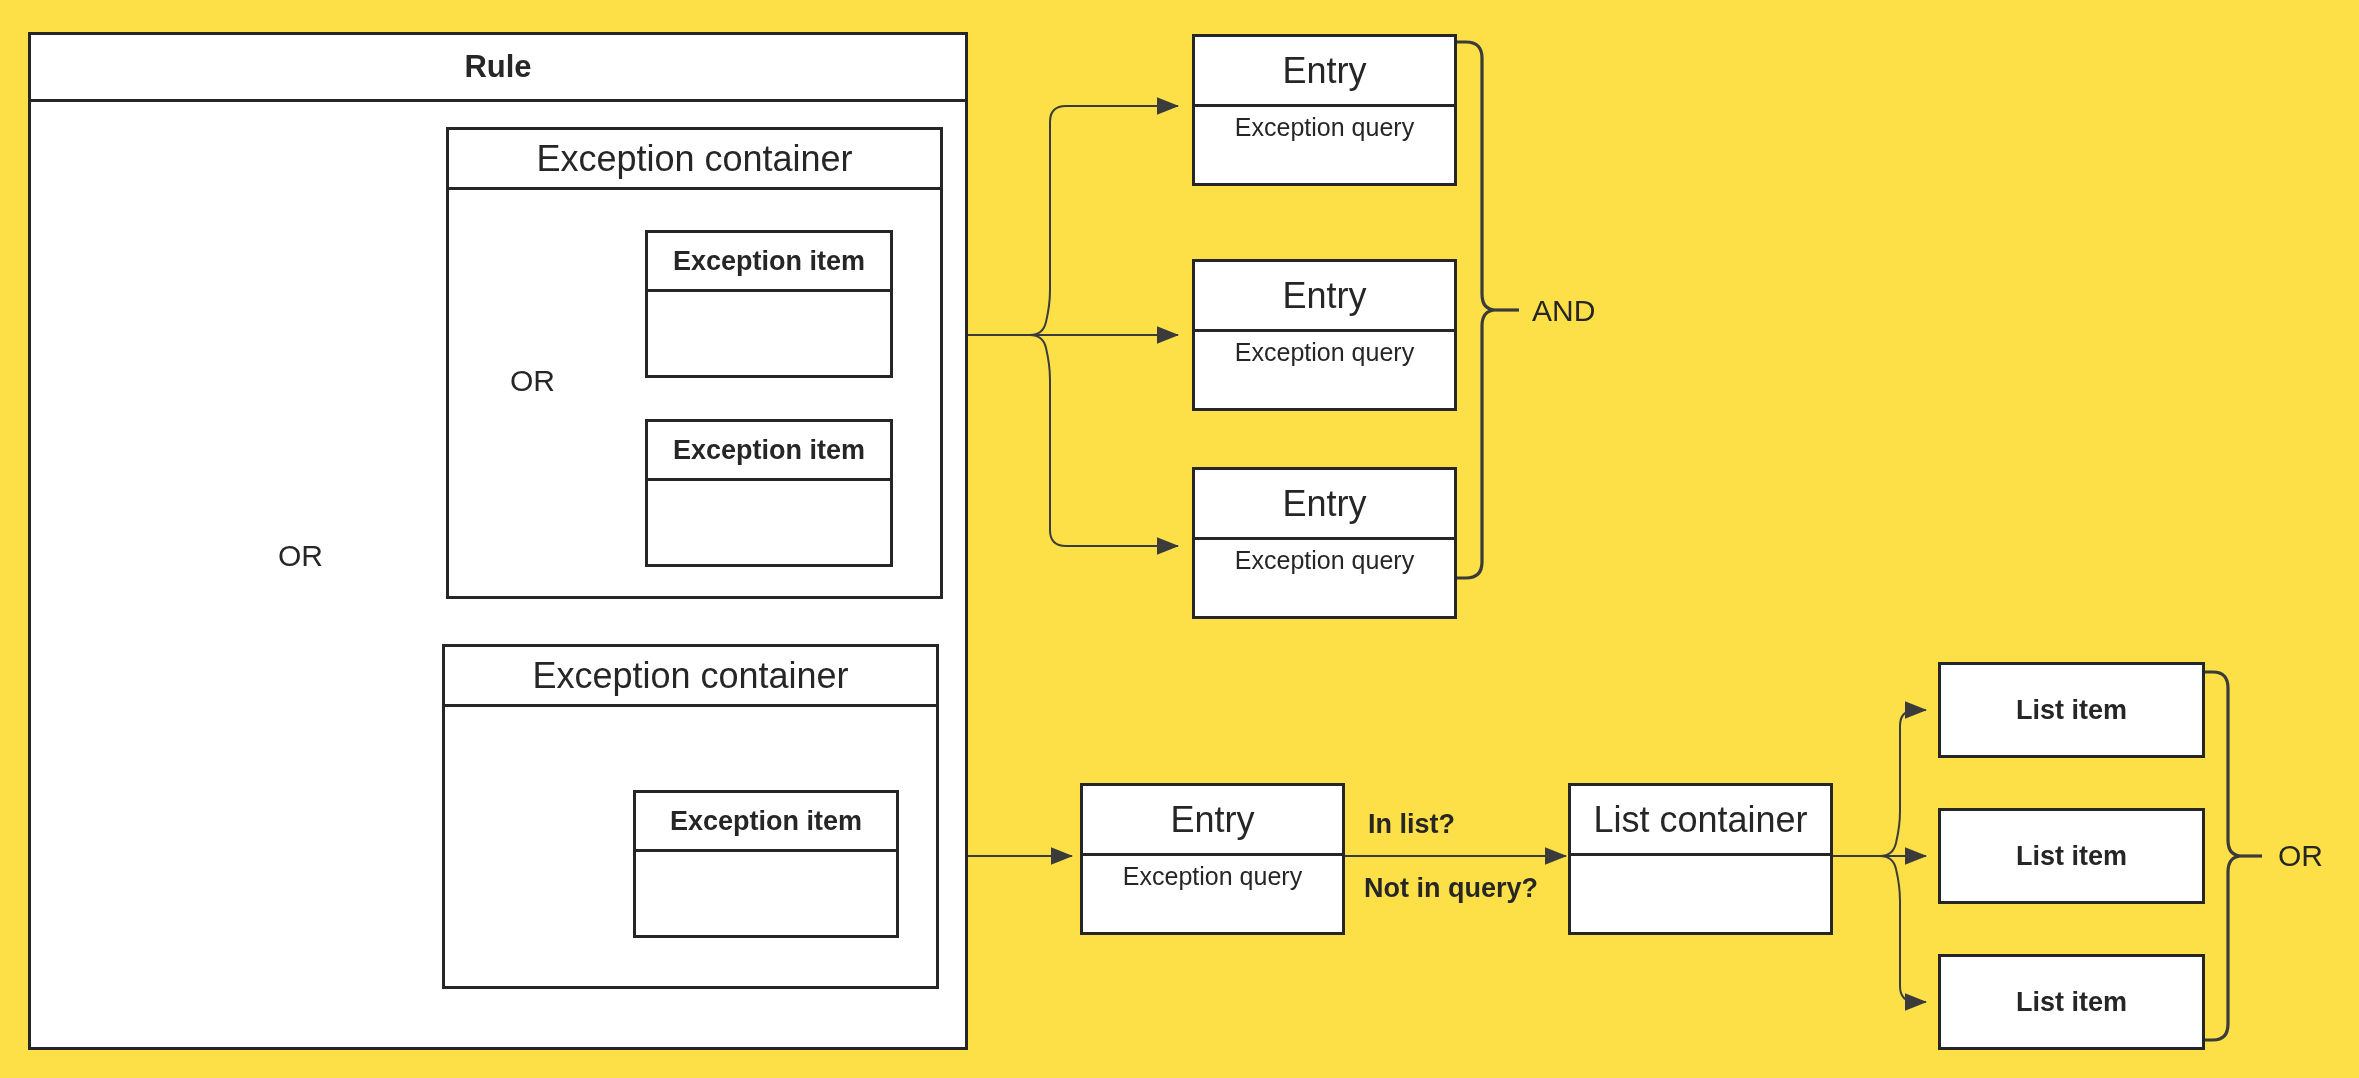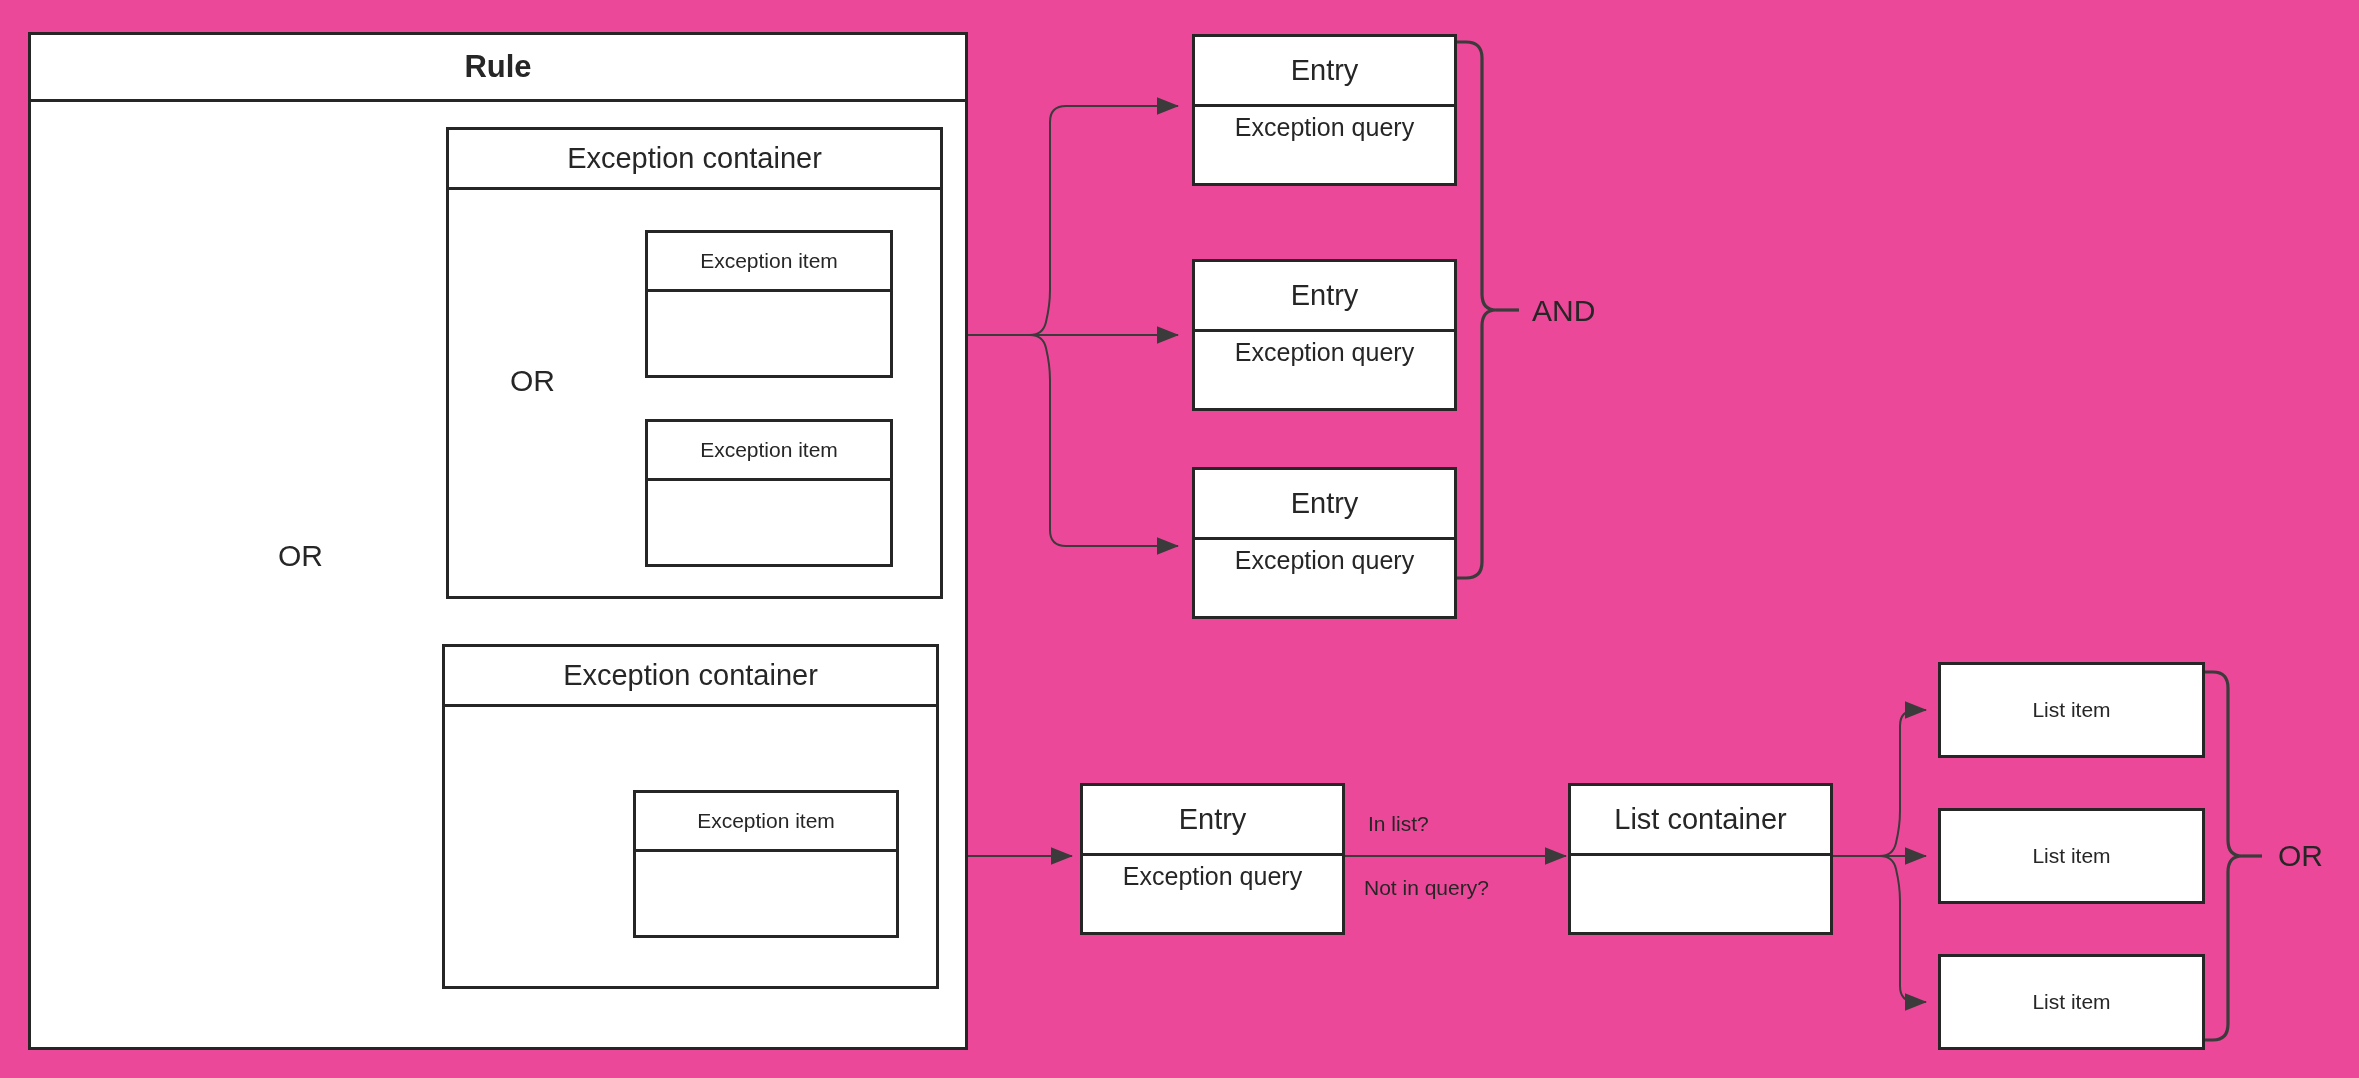--- a/index.html
+++ b/index.html
@@ -8,21 +8,21 @@
     background: #ffffff;
   }
   body {
     font-family: "Liberation Sans", sans-serif;
     color: #262626;
   }
   #canvas {
     position: relative;
     width: 2359px;
     height: 1078px;
-    background: #ec4899;
+    background: #fde047;
     overflow: hidden;
   }
   svg.layer {
     position: absolute;
     left: 0;
     top: 0;
     width: 2359px;
     height: 1078px;
     pointer-events: none;
   }
@@ -55,22 +55,22 @@
   }
   .label-plain {
     position: absolute;
     white-space: nowrap;
     color: #262626;
   }
   .t-rule {
     font-size: 31px;
     font-weight: bold;
   }
-  .t-28 { font-size: 29px; font-weight: normal; }
-  .t-26 { font-size: 21px; font-weight: normal; }
+  .t-28 { font-size: 36px; font-weight: normal; }
+  .t-26 { font-size: 27px; font-weight: bold; }
   .t-20 { font-size: 25px; font-weight: normal; }
   .t-brace { font-size: 30px; font-weight: normal; }
 </style>
 </head>
 <body>
 
 <div id="canvas">
 
   <svg class="layer" viewBox="0 0 2359 1078">
     <defs>

